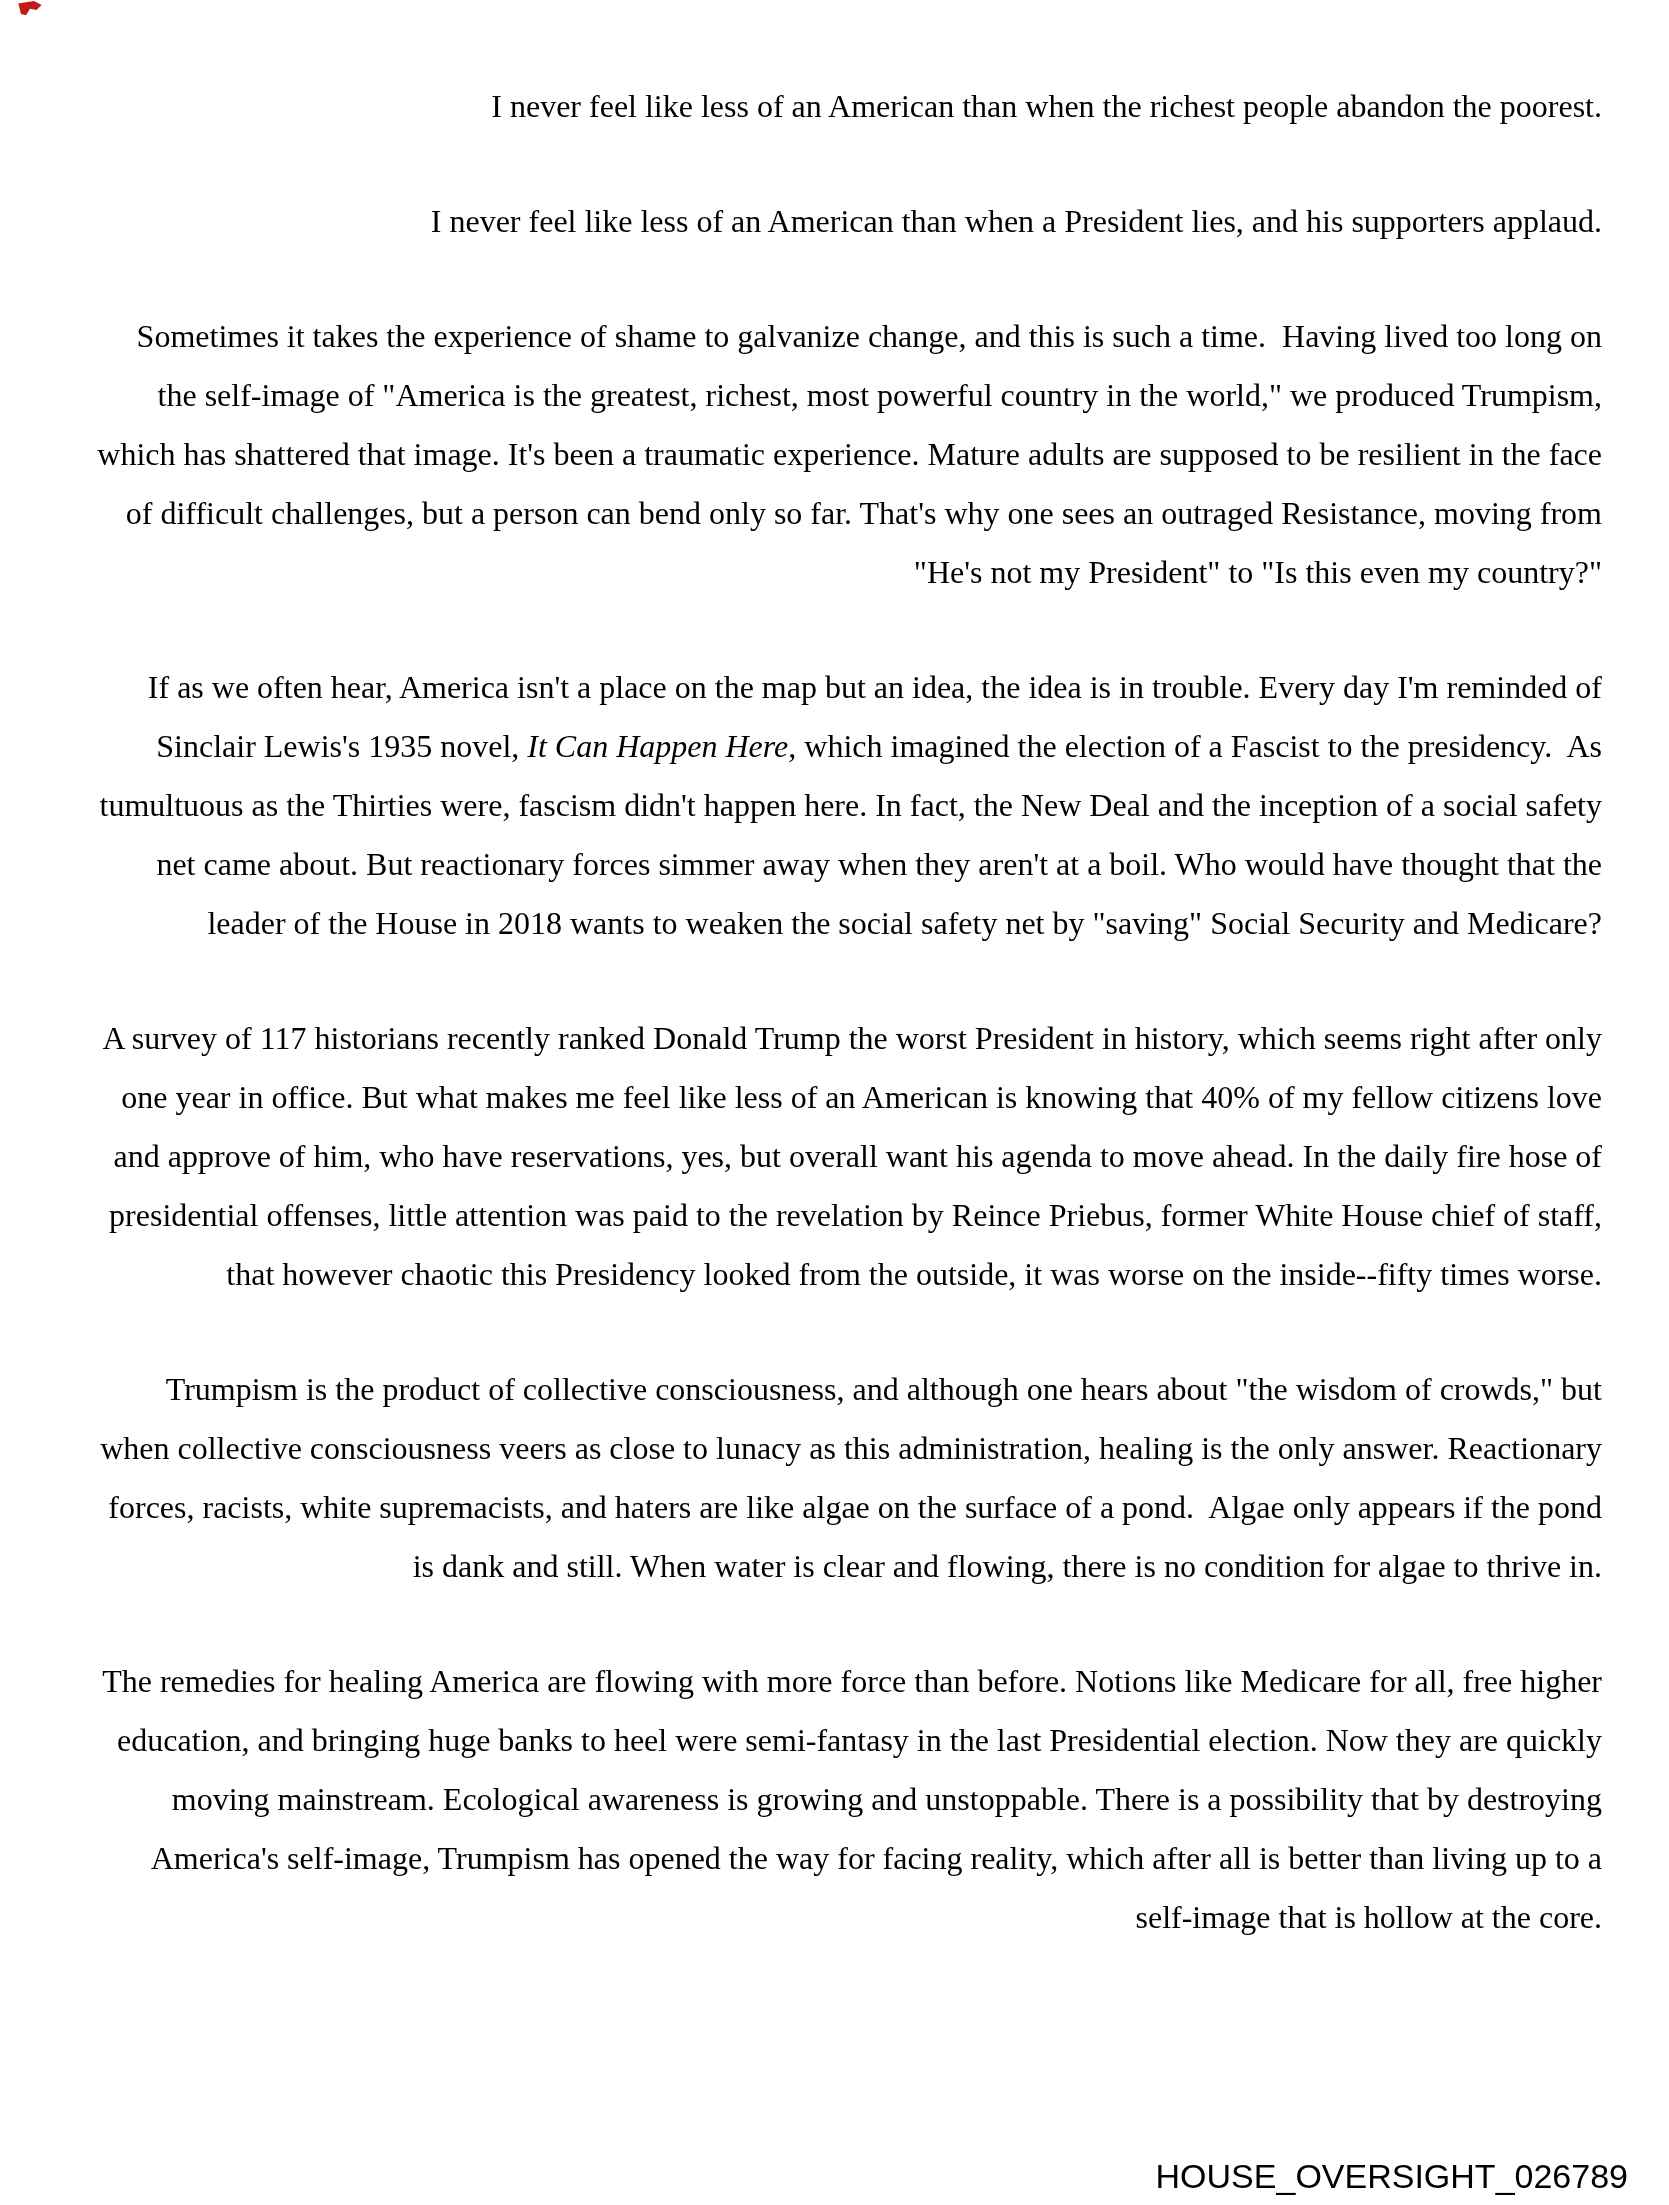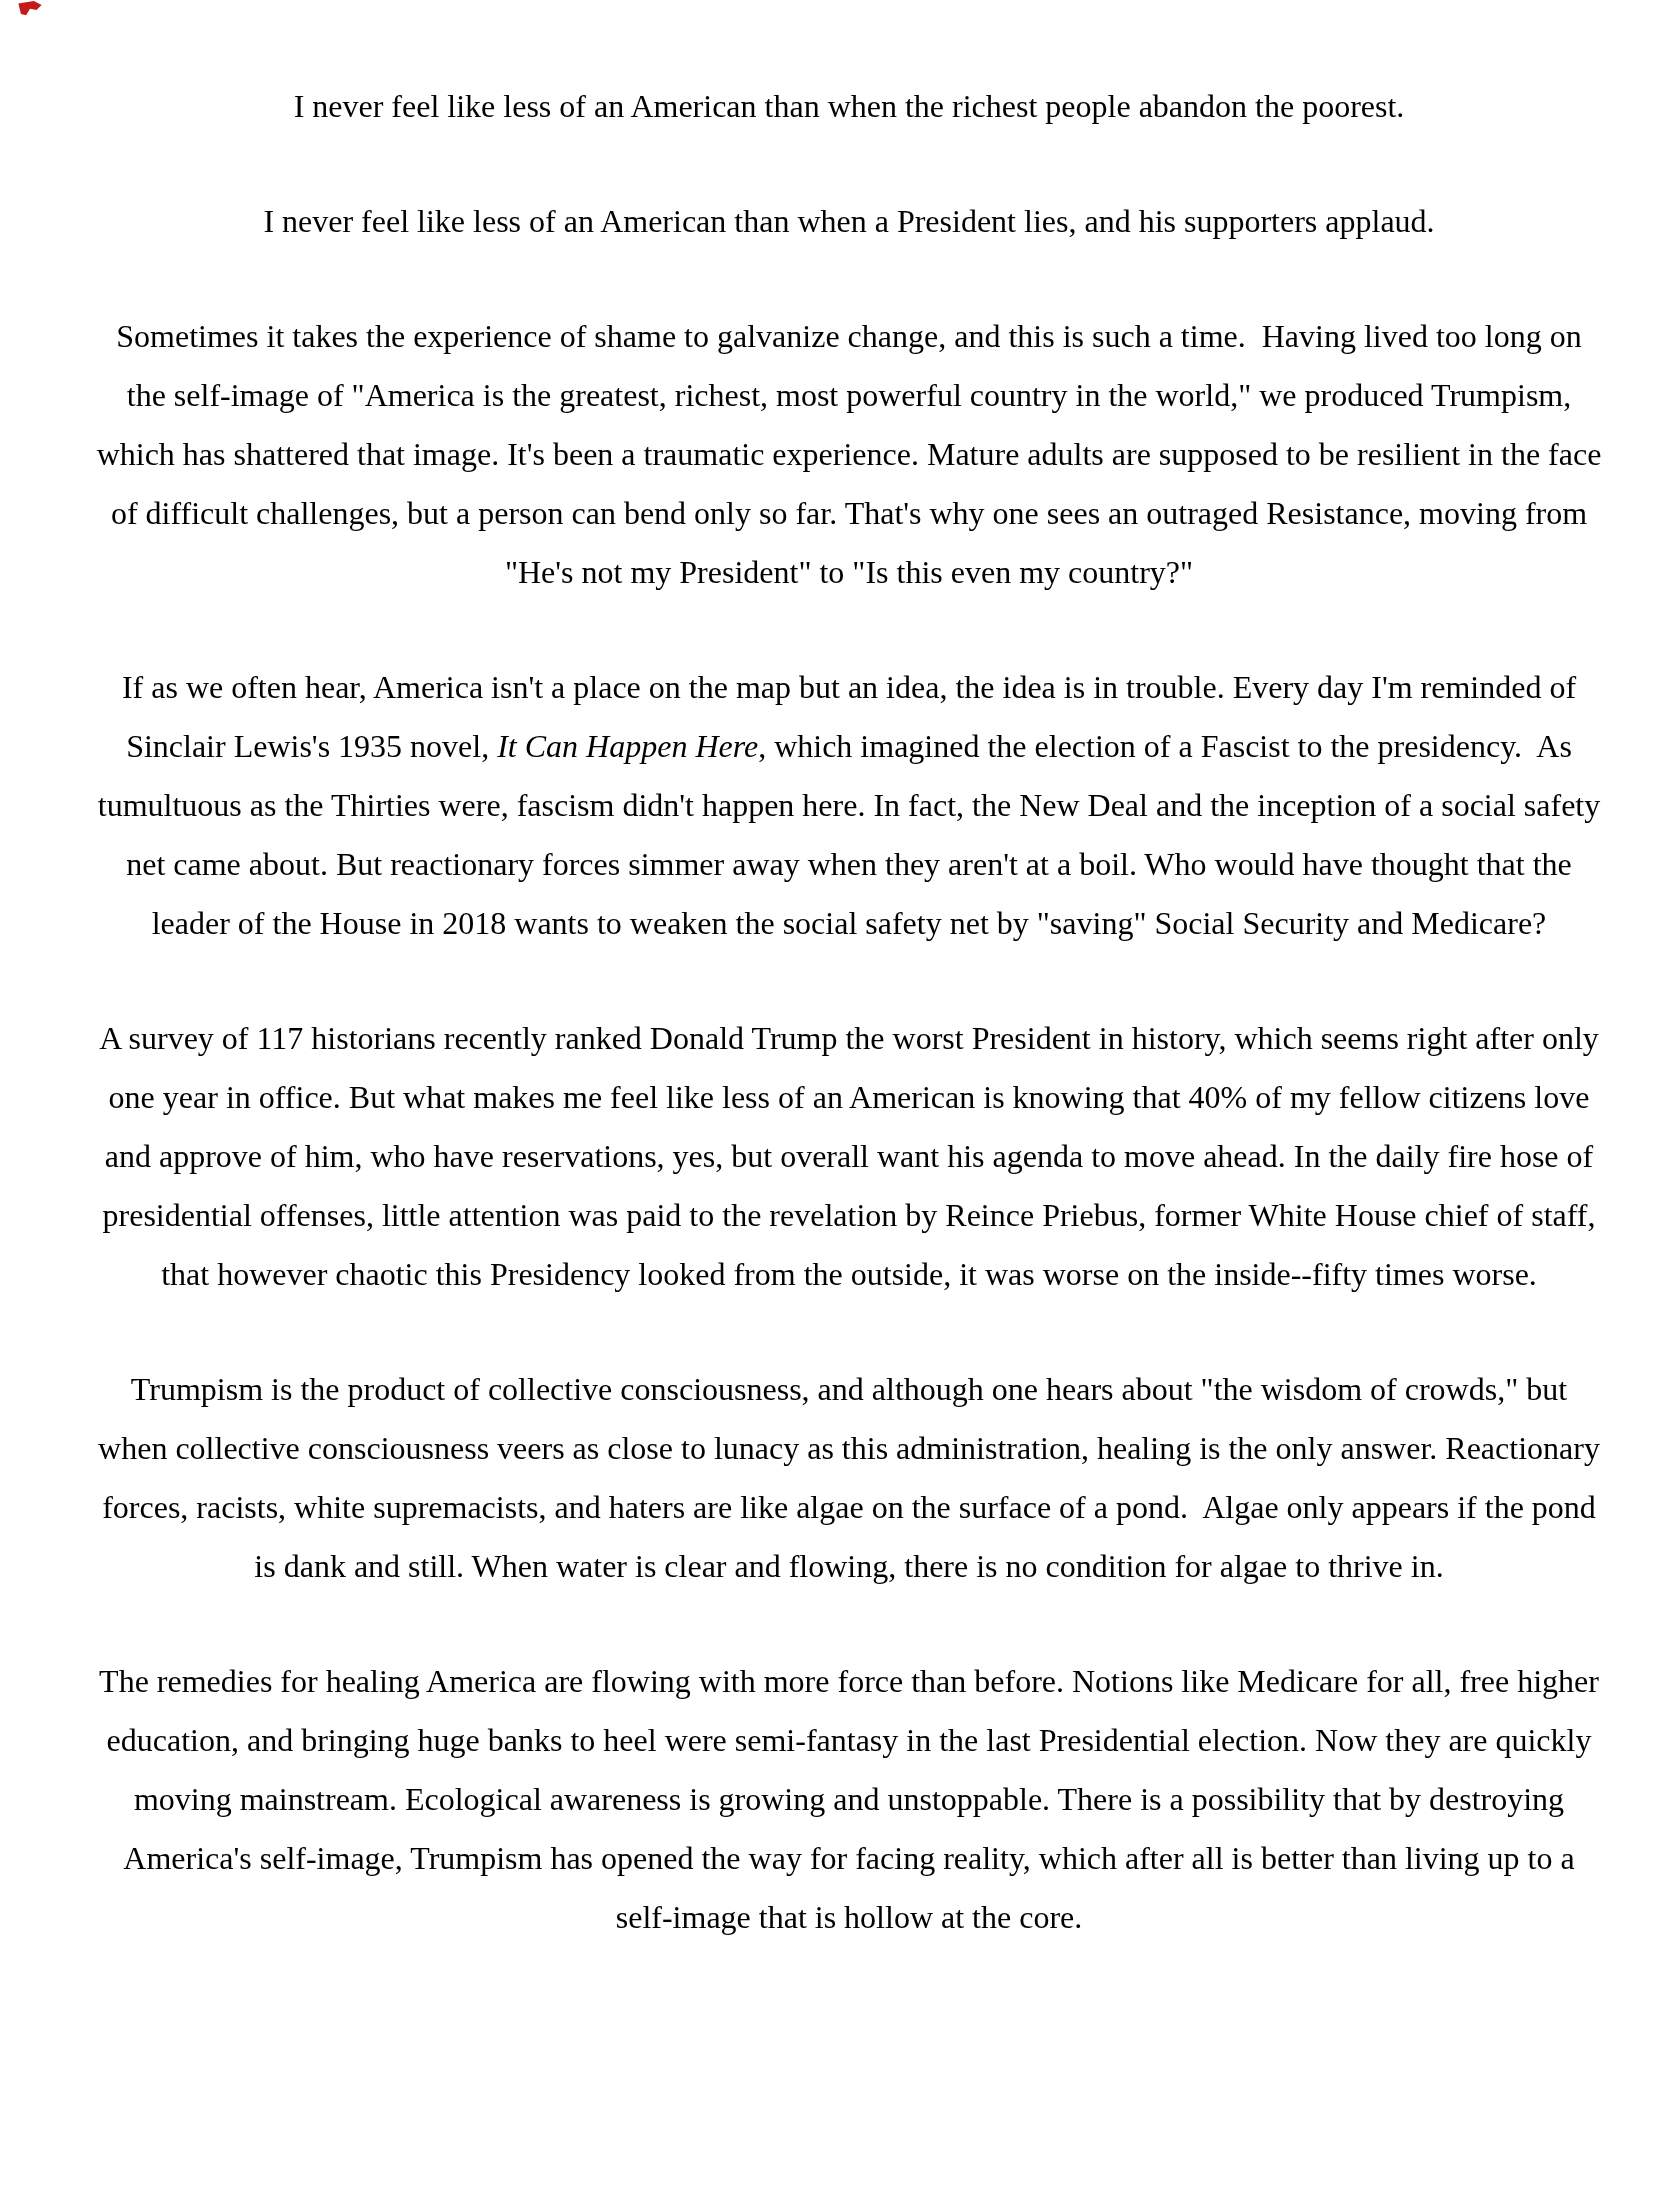--- a/index.html
+++ b/index.html
@@ -27,21 +27,21 @@
     position: absolute;
     left: 96px;
     top: 77px;
     width: 1506px;
   }
   p.doc-paragraph {
     margin: 0 0 56px 0;
     font-size: 32px;
     line-height: 59px;
     white-space: pre-wrap;
-    text-align: center;
+    text-align: right;
     letter-spacing: 0px;
   }
   p.doc-paragraph .italic {
     font-style: italic;
     margin-top: 16px;
   }
   .bates {
     position: absolute;
     right: 41px;
     bottom: 10.5px;
@@ -64,15 +64,16 @@
   <div class="doc-body">
       <p class="doc-paragraph"><span>I never feel like less of an American than when the richest people abandon the poorest.</span></p>
       <p class="doc-paragraph"><span>I never feel like less of an American than when a President lies, and his supporters applaud.</span></p>
       <p class="doc-paragraph"><span>Sometimes it takes the experience of shame to galvanize change, and this is such a time.  Having lived too long on the self-image of "America is the greatest, richest, most powerful country in the world," we produced Trumpism, which has shattered that image. It's been a traumatic experience. Mature adults are supposed to be resilient in the face of difficult challenges, but a person can bend only so far. That's why one sees an outraged Resistance, moving from "He's not my President" to "Is this even my country?"</span></p>
       <p class="doc-paragraph"><span>If as we often hear, America isn't a place on the map but an idea, the idea is in trouble. Every day I'm reminded of Sinclair Lewis's 1935 novel, </span><span class="italic">It Can Happen Here</span><span>, which imagined the election of a Fascist to the presidency.  As tumultuous as the Thirties were, fascism didn't happen here. In fact, the New Deal and the inception of a social safety net came about. But reactionary forces simmer away when they aren't at a boil. Who would have thought that the leader of the House in 2018 wants to weaken the social safety net by "saving" Social Security and Medicare?</span></p>
       <p class="doc-paragraph"><span>A survey of 117 historians recently ranked Donald Trump the worst President in history, which seems right after only one year in office. But what makes me feel like less of an American is knowing that 40% of my fellow citizens love and approve of him, who have reservations, yes, but overall want his agenda to move ahead. In the daily fire hose of presidential offenses, little attention was paid to the revelation by Reince Priebus, former White House chief of staff, that however chaotic this Presidency looked from the outside, it was worse on the inside--fifty times worse.</span></p>
       <p class="doc-paragraph"><span>Trumpism is the product of collective consciousness, and although one hears about "the wisdom of crowds," but when collective consciousness veers as close to lunacy as this administration, healing is the only answer. Reactionary forces, racists, white supremacists, and haters are like algae on the surface of a pond.  Algae only appears if the pond is dank and still. When water is clear and flowing, there is no condition for algae to thrive in.</span></p>
       <p class="doc-paragraph"><span>The remedies for healing America are flowing with more force than before. Notions like Medicare for all, free higher education, and bringing huge banks to heel were semi-fantasy in the last Presidential election. Now they are quickly moving mainstream. Ecological awareness is growing and unstoppable. There is a possibility that by destroying America's self-image, Trumpism has opened the way for facing reality, which after all is better than living up to a self-image that is hollow at the core.</span></p>
     </div>
 
+  <div class="bates">HOUSE_OVERSIGHT_026789</div>
 
 </div>
 
 
 </body></html>

